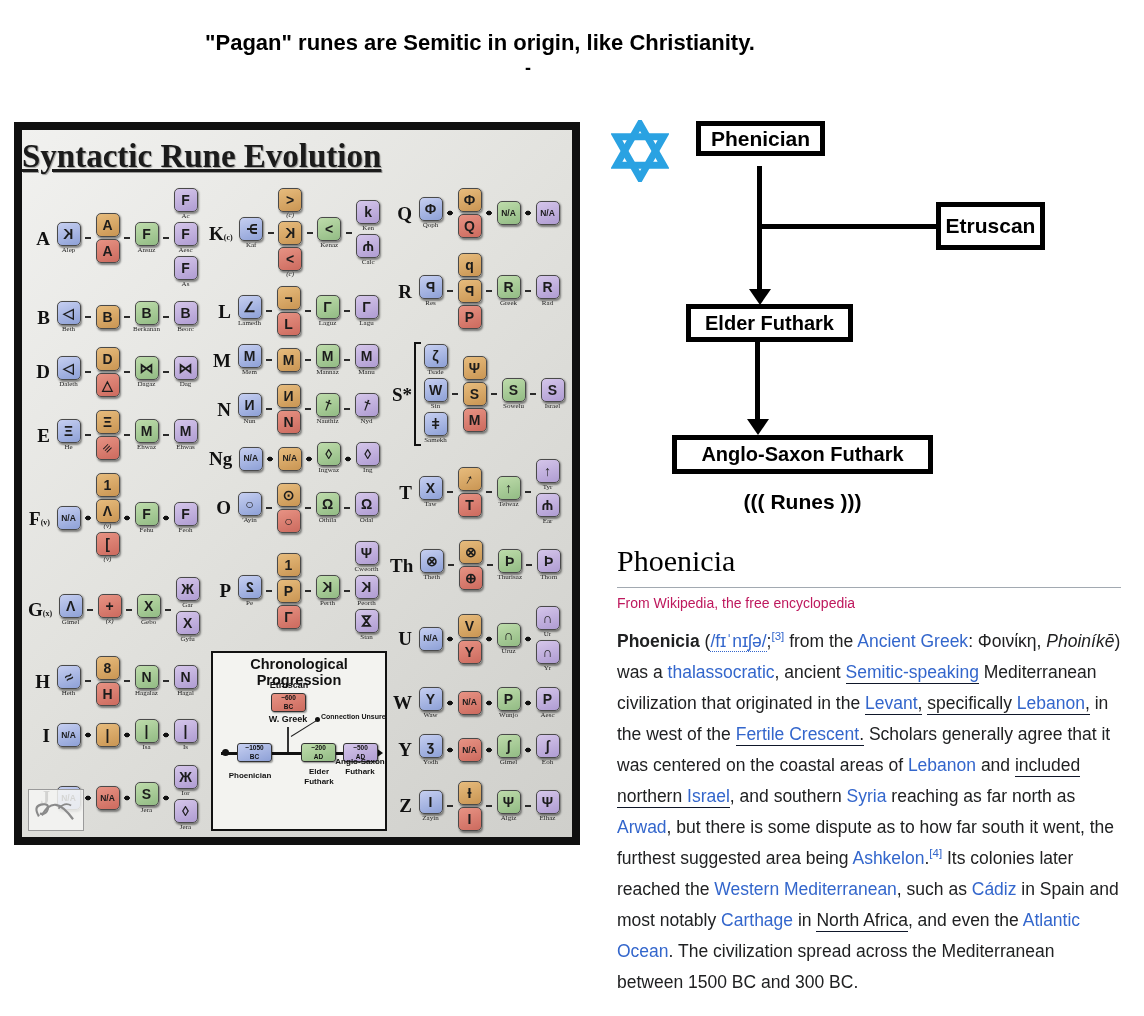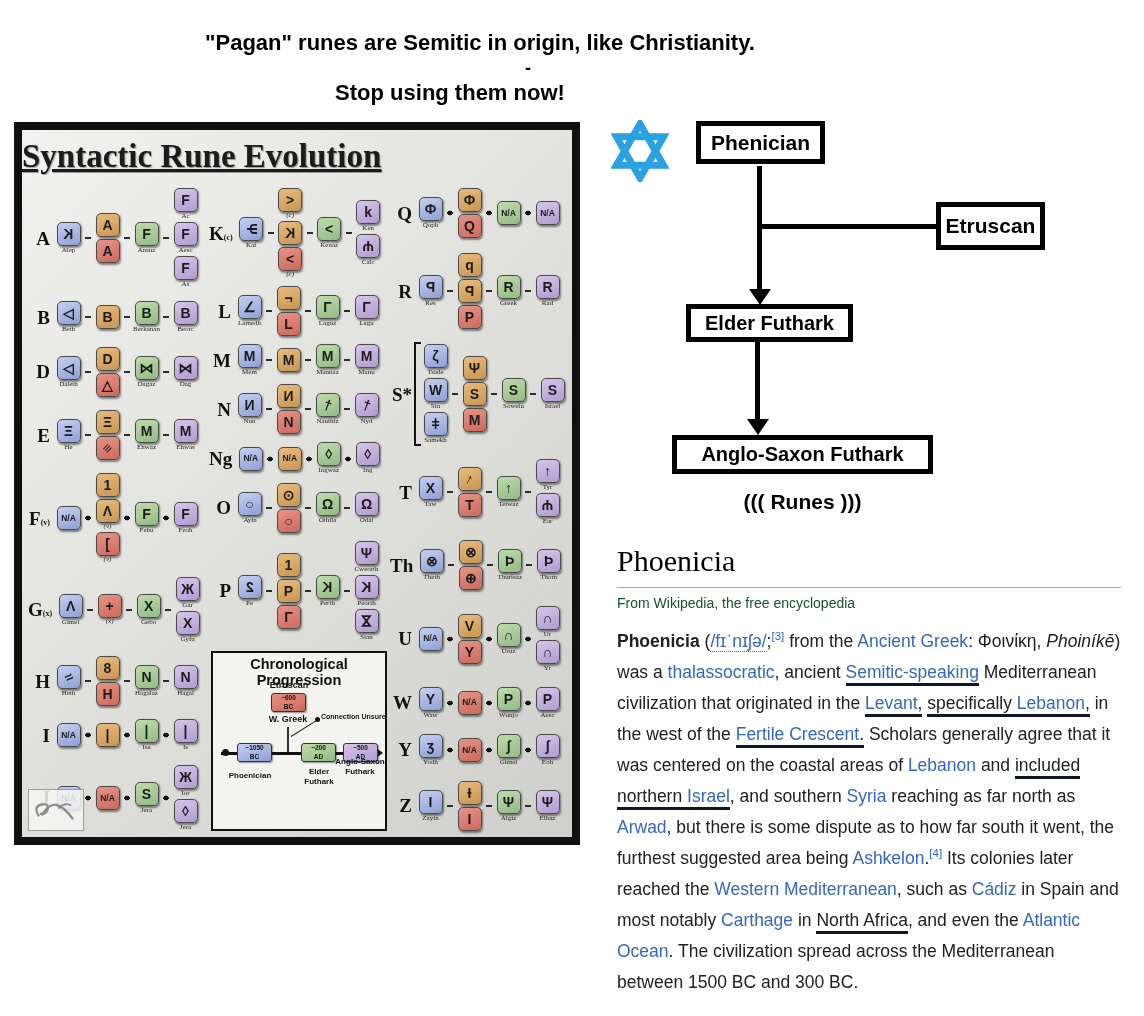--- a/index.html
+++ b/index.html
@@ -79,57 +79,56 @@
   .tl-diag-dot{position:absolute;left:102px;top:64px;width:5px;height:5px;border-radius:50%;background:#111;}
   #tll-note{left:108px;top:60px;width:70px;font-size:7px;text-align:left;font-weight:bold;}
 
   
   #poster-logo{position:absolute;left:6px;bottom:6px;width:56px;height:42px;box-sizing:border-box;
     border:1.5px solid #9a9a9a;background:rgba(246,246,243,.85);}
 
   
   .fbox{position:absolute;box-sizing:border-box;border:5px solid #000;background:#fff;color:#000;
     font-weight:bold;display:flex;align-items:center;justify-content:center;}
-  #fb-phenician{left:696px;top:121px;width:129px;height:43px;font-size:21px;}
+  #fb-phenician{left:696px;top:121px;width:129px;height:35px;font-size:21px;}
   #fb-etruscan{left:936px;top:202px;width:109px;height:48px;font-size:21px;}
   #fb-elder{left:686px;top:304px;width:167px;height:38px;font-size:20px;}
   #fb-anglo{left:672px;top:435px;width:261px;height:39px;font-size:20px;}
   .fline{position:absolute;background:#000;}
   #fl-v1{left:757px;top:166px;width:5px;height:124px;}
   #fl-h1{left:761px;top:224px;width:175px;height:5px;}
   #fl-v2{left:755px;top:342px;width:5px;height:78px;}
   .farrow{position:absolute;width:0;height:0;border-left:11px solid transparent;
     border-right:11px solid transparent;border-top:16px solid #000;}
   #fa-1{left:749px;top:289px;}
   #fa-2{left:747px;top:419px;}
   #fcaption{position:absolute;left:672px;top:490px;width:261px;text-align:center;
     font-weight:bold;font-size:21px;color:#000;}
   #star{position:absolute;left:611px;top:120px;width:58px;height:62px;}
 
   
   #wiki{position:absolute;left:617px;top:544px;width:504px;color:#202122;}
   #wiki-heading{font-family:"Liberation Serif",serif;font-weight:normal;font-size:30px;color:#000;
     margin:0;padding:0 0 9px 0;border-bottom:1px solid #a2a9b1;}
-  #wiki-tagline{font-size:14px;color:#14532d;margin-top:7px;}
+  #wiki-tagline{font-size:14px;color:#be185d;margin-top:7px;}
   #wiki-para{margin-top:15px;font-size:17.5px;line-height:31px;}
   .wb{font-weight:bold;}
   .wi{font-style:italic;}
   .wlink{color:#3366cc;}
   .wsup{font-size:11.5px;line-height:0;vertical-align:super;}
   .ipa{border-bottom:1px dotted #3366cc;}
-  .redline{border-bottom:3px solid #0f172a;padding-bottom:1px;}
+  .redline{border-bottom:1px solid #0f172a;padding-bottom:1px;}
 </style>
 </head>
 <body>
 
 <div id="canvas">
 
   <div id="meme1" class="meme-line">"Pagan" runes are Semitic in origin, like Christianity.</div>
   <div id="memedash" class="meme-line">-</div>
-  <div id="meme2" class="meme-line">Stop using them now!</div>
 
   <div id="poster">
     <div id="poster-title">Syntactic Rune Evolution</div>
     <div id="chart">
         <div class="chart-col">
           <div class="rrow">
             <div class="letter">A</div>
             <div class="stage">
               <div class="tileunit">
                 <div class="tile t-blue">

